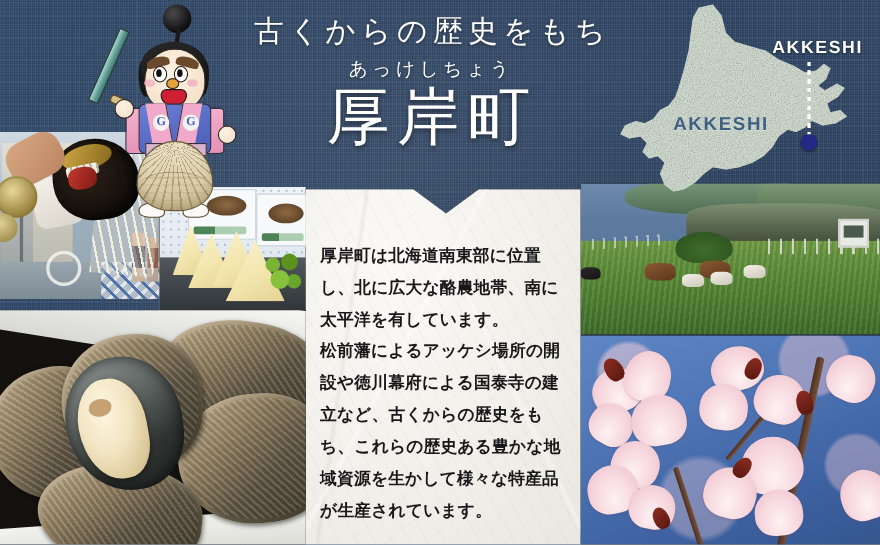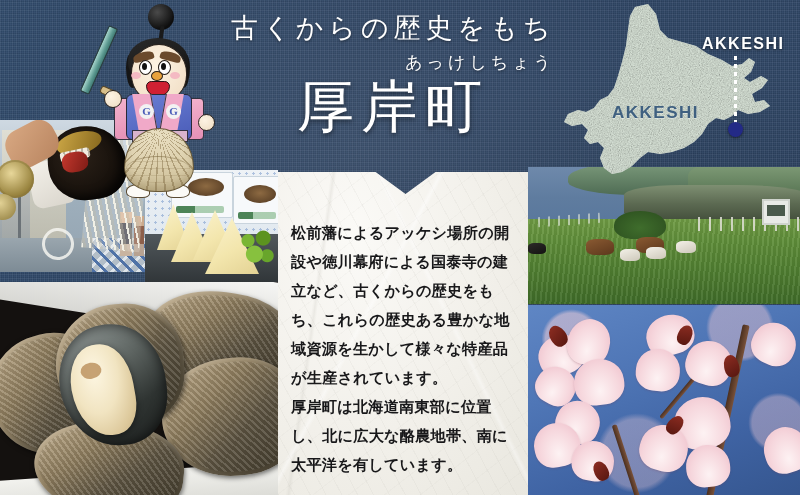--- a/index.html
+++ b/index.html
@@ -17,21 +17,21 @@
     background:radial-gradient(ellipse at 45% 30%, rgba(255,255,255,.07) 0%, rgba(0,0,0,0) 55%),
                radial-gradient(ellipse at 90% 90%, rgba(0,0,0,.18) 0%, rgba(0,0,0,0) 60%);}
 
   
   .hdr{position:absolute;left:225px;top:14px;width:330px;text-align:center;
        color:#ffffff;text-shadow:0 1px 3px rgba(0,0,0,.45);}
   .hdr .tagline{font-family:"Liberation Serif","DejaVu Serif",serif;
        font-size:27px;letter-spacing:5px;line-height:1.1;white-space:nowrap;
        margin-left:6px;font-weight:400;}
   .hdr .furigana{font-family:"Liberation Serif","DejaVu Serif",serif;
-       font-size:17px;letter-spacing:4px;margin-top:7px;margin-left:4px;text-align:right;}
+       font-size:17px;letter-spacing:4px;margin-top:7px;margin-left:4px;}
   .hdr .townname{font-family:"Liberation Serif","DejaVu Serif",serif;
        font-size:57px;letter-spacing:7px;line-height:1;margin-top:4px;margin-left:6px;
        text-shadow:0 2px 5px rgba(0,0,0,.5);}
 
   
   .photo{position:absolute;overflow:hidden;background:#222;}
   .ph-inner{position:absolute;inset:0;}
 
   
   #photo-lion{left:0;top:120px;width:152px;height:152px;}
@@ -470,18 +470,18 @@
     <div class="m m-arm-r"></div>
     <div class="m m-foot-l"></div>
     <div class="m m-foot-r"></div>
     <div class="m m-shell"></div>
     <div class="m-shell-ridge"></div>
   </div>
 
   <div id="text-panel">
     <div class="fiber"></div>
     <div id="body-text">
+      <p>厚岸町は北海道南東部に位置し、北に広大な酪農地帯、南に太平洋を有しています。</p>
       <p>松前藩によるアッケシ場所の開設や徳川幕府による国泰寺の建立など、古くからの歴史をもち、これらの歴史ある豊かな地域資源を生かして様々な特産品が生産されています。</p>
-      <p>厚岸町は北海道南東部に位置し、北に広大な酪農地帯、南に太平洋を有しています。</p>
     </div>
   </div>
 
 </div>
 
 </body></html>

